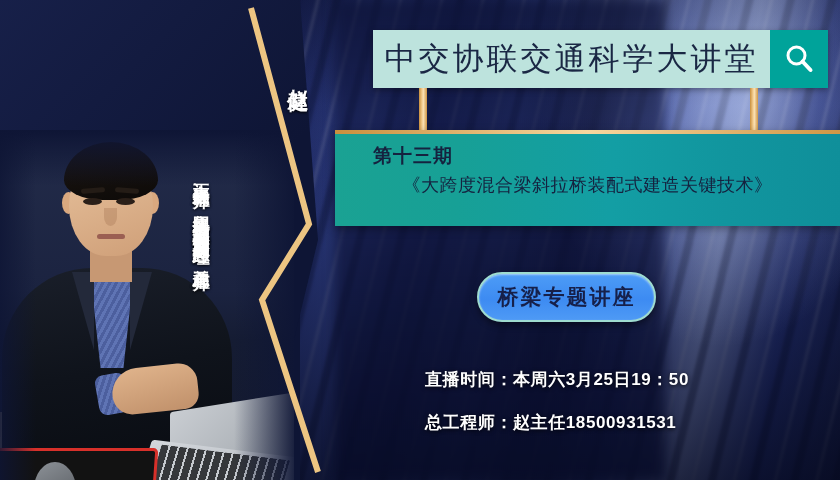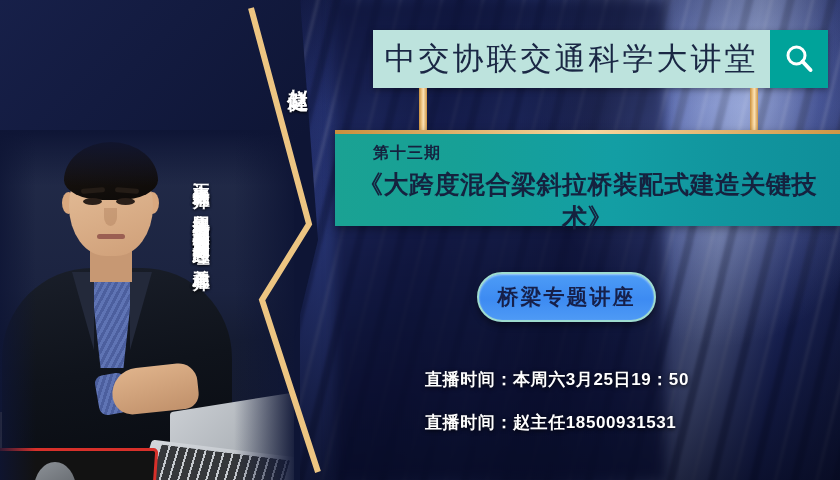--- a/index.html
+++ b/index.html
@@ -217,24 +217,24 @@
   
   .title-box{
     position:absolute;left:335px;top:130px;width:505px;height:92px;
     background:linear-gradient(92deg,#1aa293 0%,#17a096 24%,#139ea4 55%,#11959e 78%,#0f8f9a 100%);
     border-top:4px solid;
     border-image:linear-gradient(90deg,#c98f3d,#f7d79f 50%,#cf9645) 1;
     box-shadow:0 3px 8px rgba(0,0,0,.35);
     color:#15223f;
   }
   .title-line1{
-    margin:9px 0 0 38px;font-size:16px;font-weight:bold;letter-spacing:1px;
+    margin:9px 0 0 38px;font-size:19px;font-weight:bold;letter-spacing:1px;
   }
   .title-line2{
-    margin:4px 0 0 0;text-align:center;font-size:25px;font-weight:bold;letter-spacing:.5px;
+    margin:4px 0 0 0;text-align:center;font-size:18px;font-weight:normal;letter-spacing:.5px;
   }
 
   
   .pill{
     position:absolute;left:477px;top:272px;width:175px;height:46px;
     border-radius:26px;
     background:linear-gradient(180deg,#4d9cf6 0%,#3d8bf2 55%,#4e9af5 100%);
     border:2px solid #9fdcd0;
     box-shadow:0 3px 7px rgba(0,0,0,.45), inset 0 1px 2px rgba(255,255,255,.5);
     display:flex;align-items:center;justify-content:center;
@@ -309,15 +309,15 @@
   <div class="post p2"></div>
 
   <div class="title-box">
     <div class="title-line1">第十三期</div>
     <div class="title-line2">《大跨度混合梁斜拉桥装配式建造关键技术》</div>
   </div>
 
   <div class="pill">桥梁专题讲座</div>
 
   <div class="info info1">直播时间：本周六3月25日19：50</div>
-  <div class="info info2">直播时间：赵主任18500931531</div>
+  <div class="info info2">总工程师：赵主任18500931531</div>
 
 </div>
 
 </body></html>

